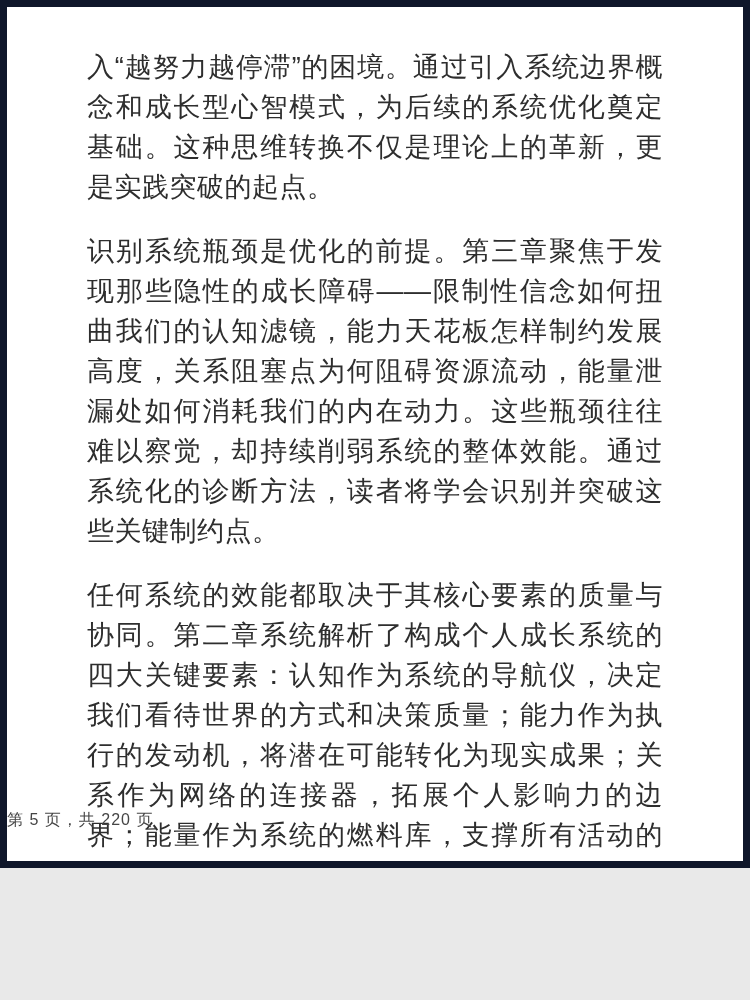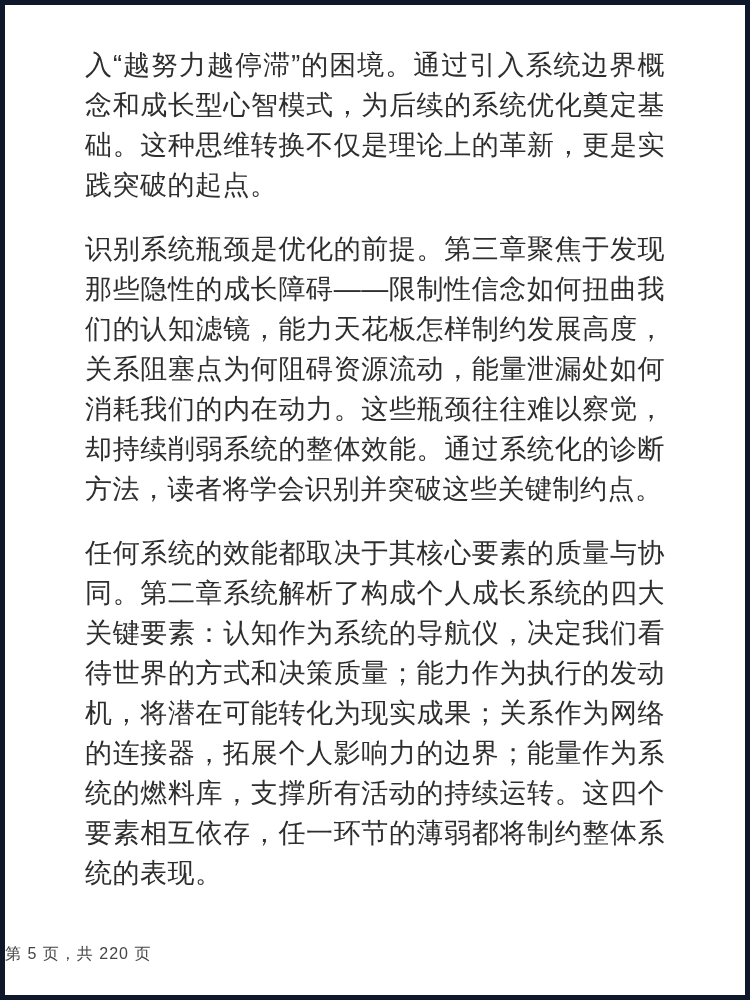--- a/index.html
+++ b/index.html
@@ -4,24 +4,24 @@
 <style>
   html, body {
     margin: 0;
     padding: 0;
     background: #e9e9e9;
     font-family: "Liberation Sans", "DejaVu Sans", sans-serif;
   }
   .page {
     position: relative;
     width: 750px;
-    height: 1000px;
+    height: 868px;
     box-sizing: border-box;
     background: #ffffff;
-    border: 5px solid #0f172a;
+    border: 7px solid #0f172a;
     overflow: hidden;
   }
   .content {
     position: absolute;
     top: 40px;
     left: 80px;
     right: 80px;
   }
   .content p {
     margin: 0 0 24px 0;

